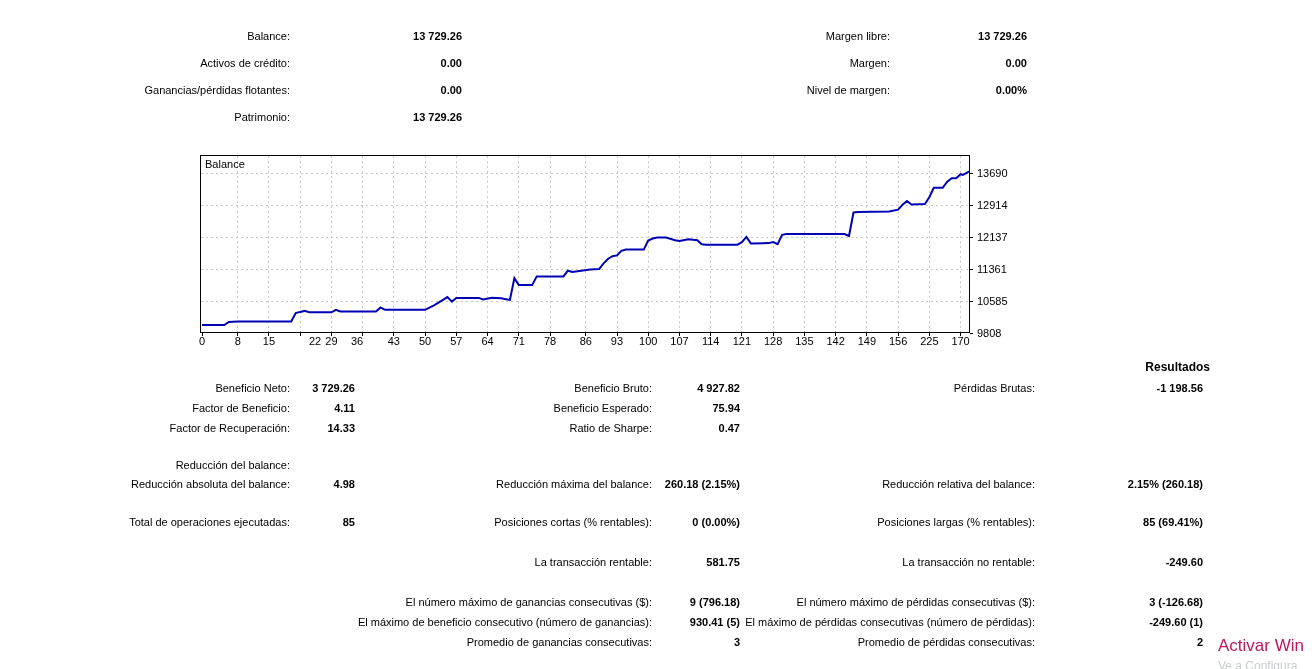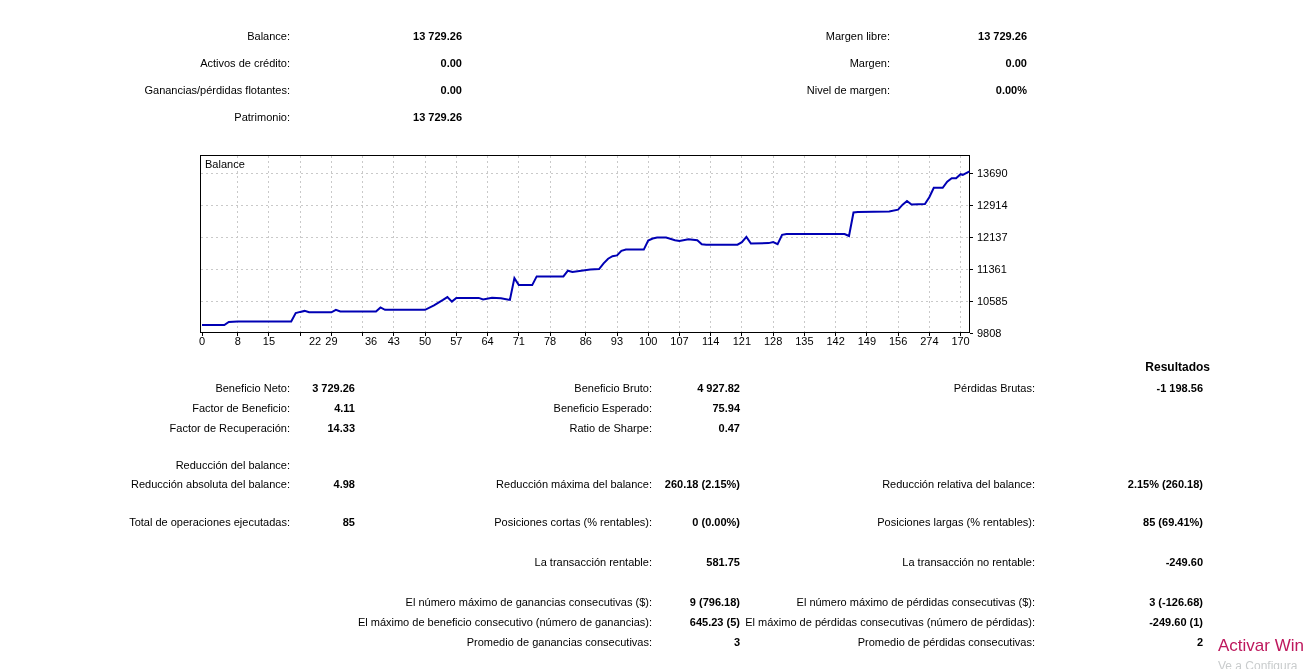--- a/index.html
+++ b/index.html
@@ -124,39 +124,39 @@
       <rect class="frame" x="0.5" y="0.5" width="769" height="177"></rect>
       <polyline class="bline" stroke="#0000b4" points="2.0,170.1 24.3,170.1 28.8,167.0 37.7,166.4 91.2,166.4 95.7,158.1 100.2,156.9 104.6,155.9 109.1,157.3 131.4,157.3 135.9,154.8 140.3,156.5 176.0,156.5 180.5,152.4 185.0,154.8 225.1,154.8 234.0,150.3 243.0,144.9 247.4,142.1 251.9,146.6 256.3,142.9 278.7,142.9 283.1,144.5 292.0,142.7 301.0,143.3 309.9,144.9 314.4,123.1 318.8,130.1 332.2,130.1 336.7,121.4 363.4,121.4 367.9,115.7 372.4,116.9 390.2,114.4 399.1,114.0 403.6,108.3 408.1,103.7 412.5,101.2 417.0,100.4 421.4,95.9 425.9,94.6 443.8,94.6 448.2,85.6 452.7,83.5 457.1,82.5 466.1,82.5 475.0,85.2 479.5,86.0 488.4,84.3 497.3,85.2 501.8,89.3 506.2,89.7 537.5,89.7 541.9,87.2 546.4,81.9 550.9,88.5 568.7,88.1 573.2,87.0 577.6,89.1 582.1,79.8 586.5,79.0 644.6,79.0 649.0,81.0 653.5,57.5 657.9,57.1 689.2,56.5 698.1,54.7 702.6,49.7 707.0,46.0 711.5,49.5 724.9,49.1 729.3,42.3 733.8,32.8 742.7,32.8 747.2,26.6 751.7,23.3 756.1,23.3 760.6,19.2 762.8,20.0 769.5,16.4"></polyline>
     </svg>
   <div class="chart-legend">Balance</div>
   <div class="x-labels" id="x-labels">
       <span style="left: 2px;">0</span>
       <span style="left: 37.6977px;">8</span>
       <span style="left: 68.9331px;">15</span>
       <span style="left: 115px;">22</span>
       <span style="left: 131.404px;">29</span>
-      <span style="left: 171px; text-align: right;">36</span>
+      <span style="left: 157px; text-align: right;">36</span>
       <span style="left: 193.875px;">43</span>
       <span style="left: 225.11px;">50</span>
       <span style="left: 256.346px;">57</span>
       <span style="left: 287.581px;">64</span>
       <span style="left: 318.817px;">71</span>
       <span style="left: 350.052px;">78</span>
       <span style="left: 385.75px;">86</span>
       <span style="left: 416.985px;">93</span>
       <span style="left: 448.221px;">100</span>
       <span style="left: 479.456px;">107</span>
       <span style="left: 510.692px;">114</span>
       <span style="left: 541.927px;">121</span>
       <span style="left: 573.163px;">128</span>
       <span style="left: 604.398px;">135</span>
       <span style="left: 635.634px;">142</span>
       <span style="left: 666.869px;">149</span>
       <span style="left: 698.105px;">156</span>
-      <span style="left: 729.34px;">274</span>
+      <span style="left: 729.34px;">225</span>
       <span style="left: 760.576px;">170</span>
     </div>
   <div class="y-labels" id="y-labels">
       <span style="top: 172px;">9808</span>
       <span style="top: 139.97px;">10585</span>
       <span style="top: 107.981px;">11361</span>
       <span style="top: 75.9921px;">12137</span>
       <span style="top: 43.962px;">12914</span>
       <span style="top: 11.9731px;">13690</span>
     </div>
@@ -209,21 +209,21 @@
     <span class="val wv-c3">-249.60</span>
   </div>
   <div class="row" style="top:596px">
     <span class="lab wl-c2">El número máximo de ganancias consecutivas ($):</span>
     <span class="val wv-c2">9 (796.18)</span>
     <span class="lab wl-c3">El número máximo de pérdidas consecutivas ($):</span>
     <span class="val wv-c3">3 (-126.68)</span>
   </div>
   <div class="row" style="top:616px">
     <span class="lab wl-c2">El máximo de beneficio consecutivo (número de ganancias):</span>
-    <span class="val wv-c2">645.23 (5)</span>
+    <span class="val wv-c2">930.41 (5)</span>
     <span class="lab wl-c3">El máximo de pérdidas consecutivas (número de pérdidas):</span>
     <span class="val wv-c3">-249.60 (1)</span>
   </div>
   <div class="row" style="top:636px">
     <span class="lab wl-c2">Promedio de ganancias consecutivas:</span>
     <span class="val wv-c2">3</span>
     <span class="lab wl-c3">Promedio de pérdidas consecutivas:</span>
     <span class="val wv-c3">2</span>
   </div>
 

